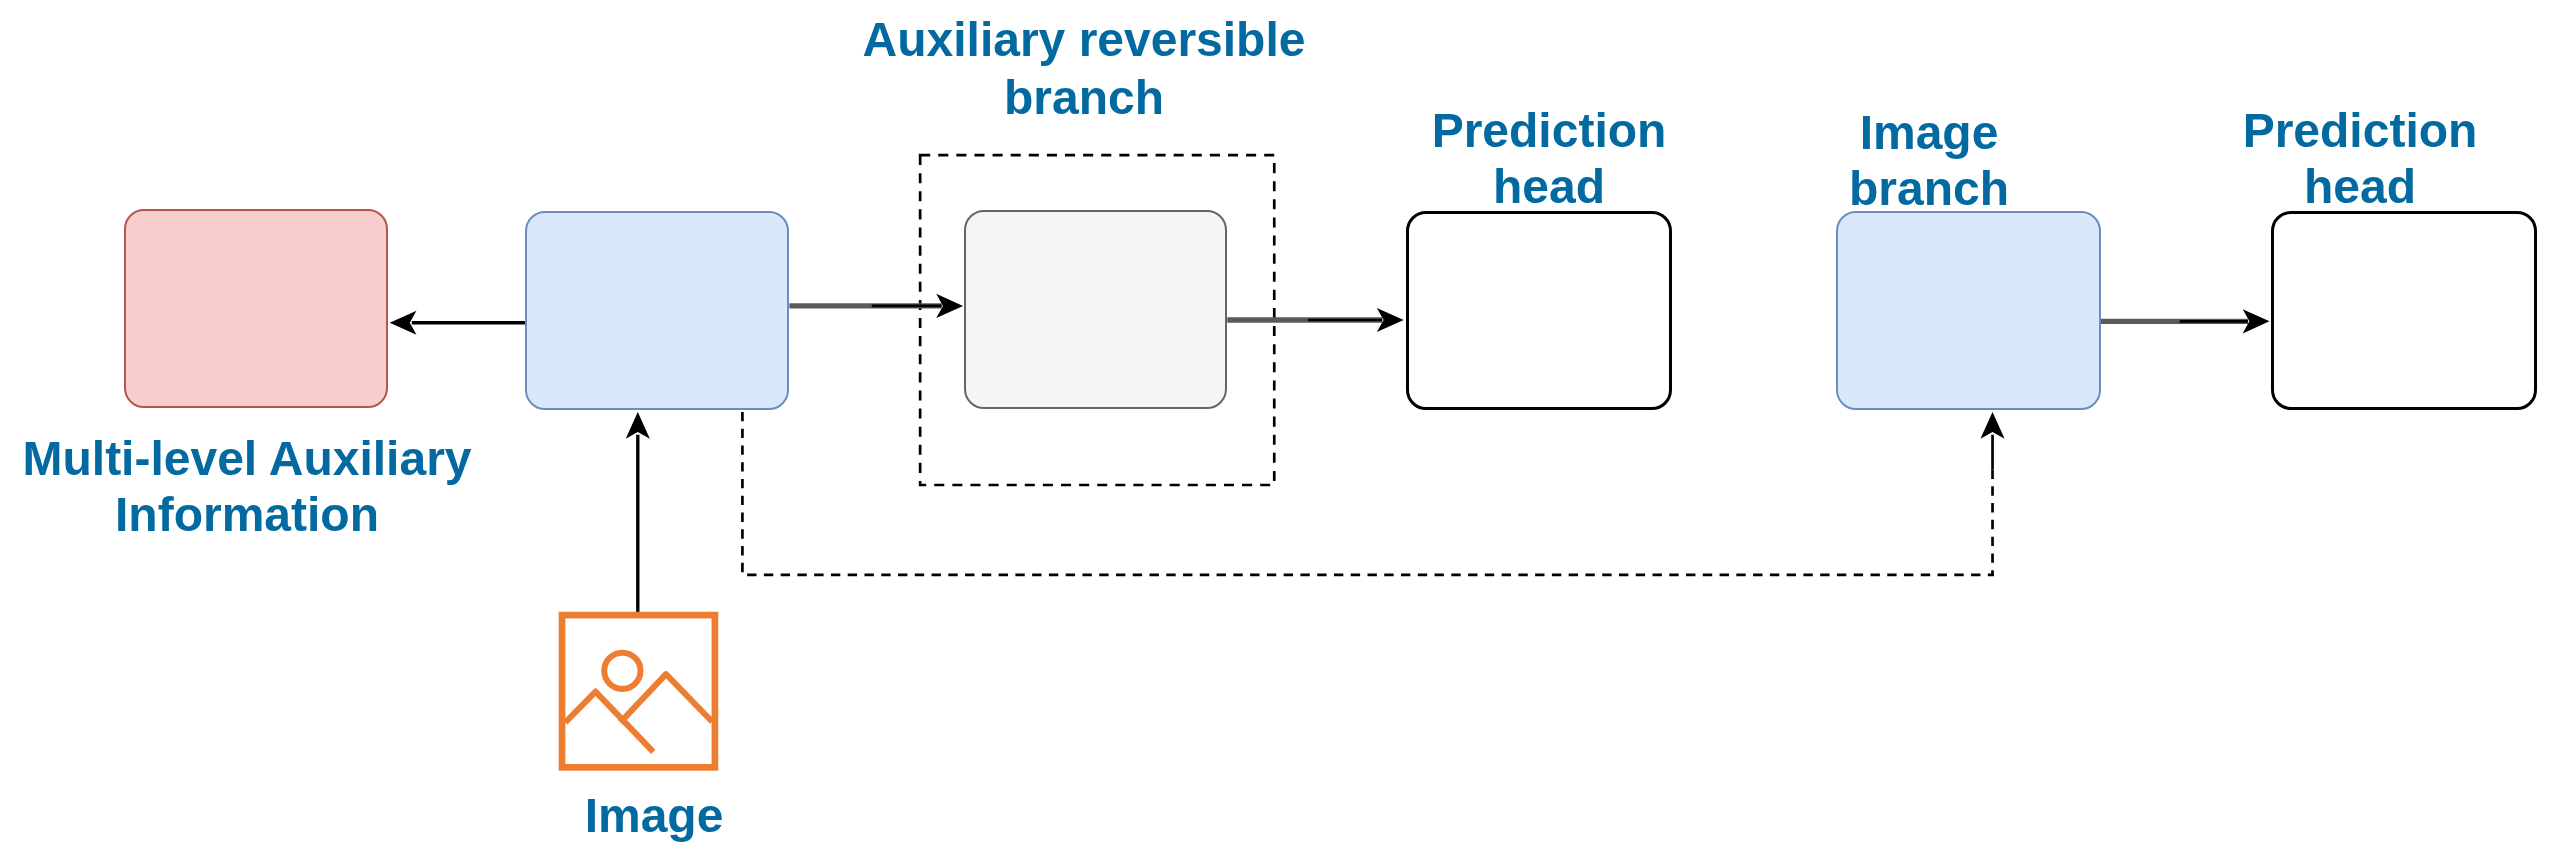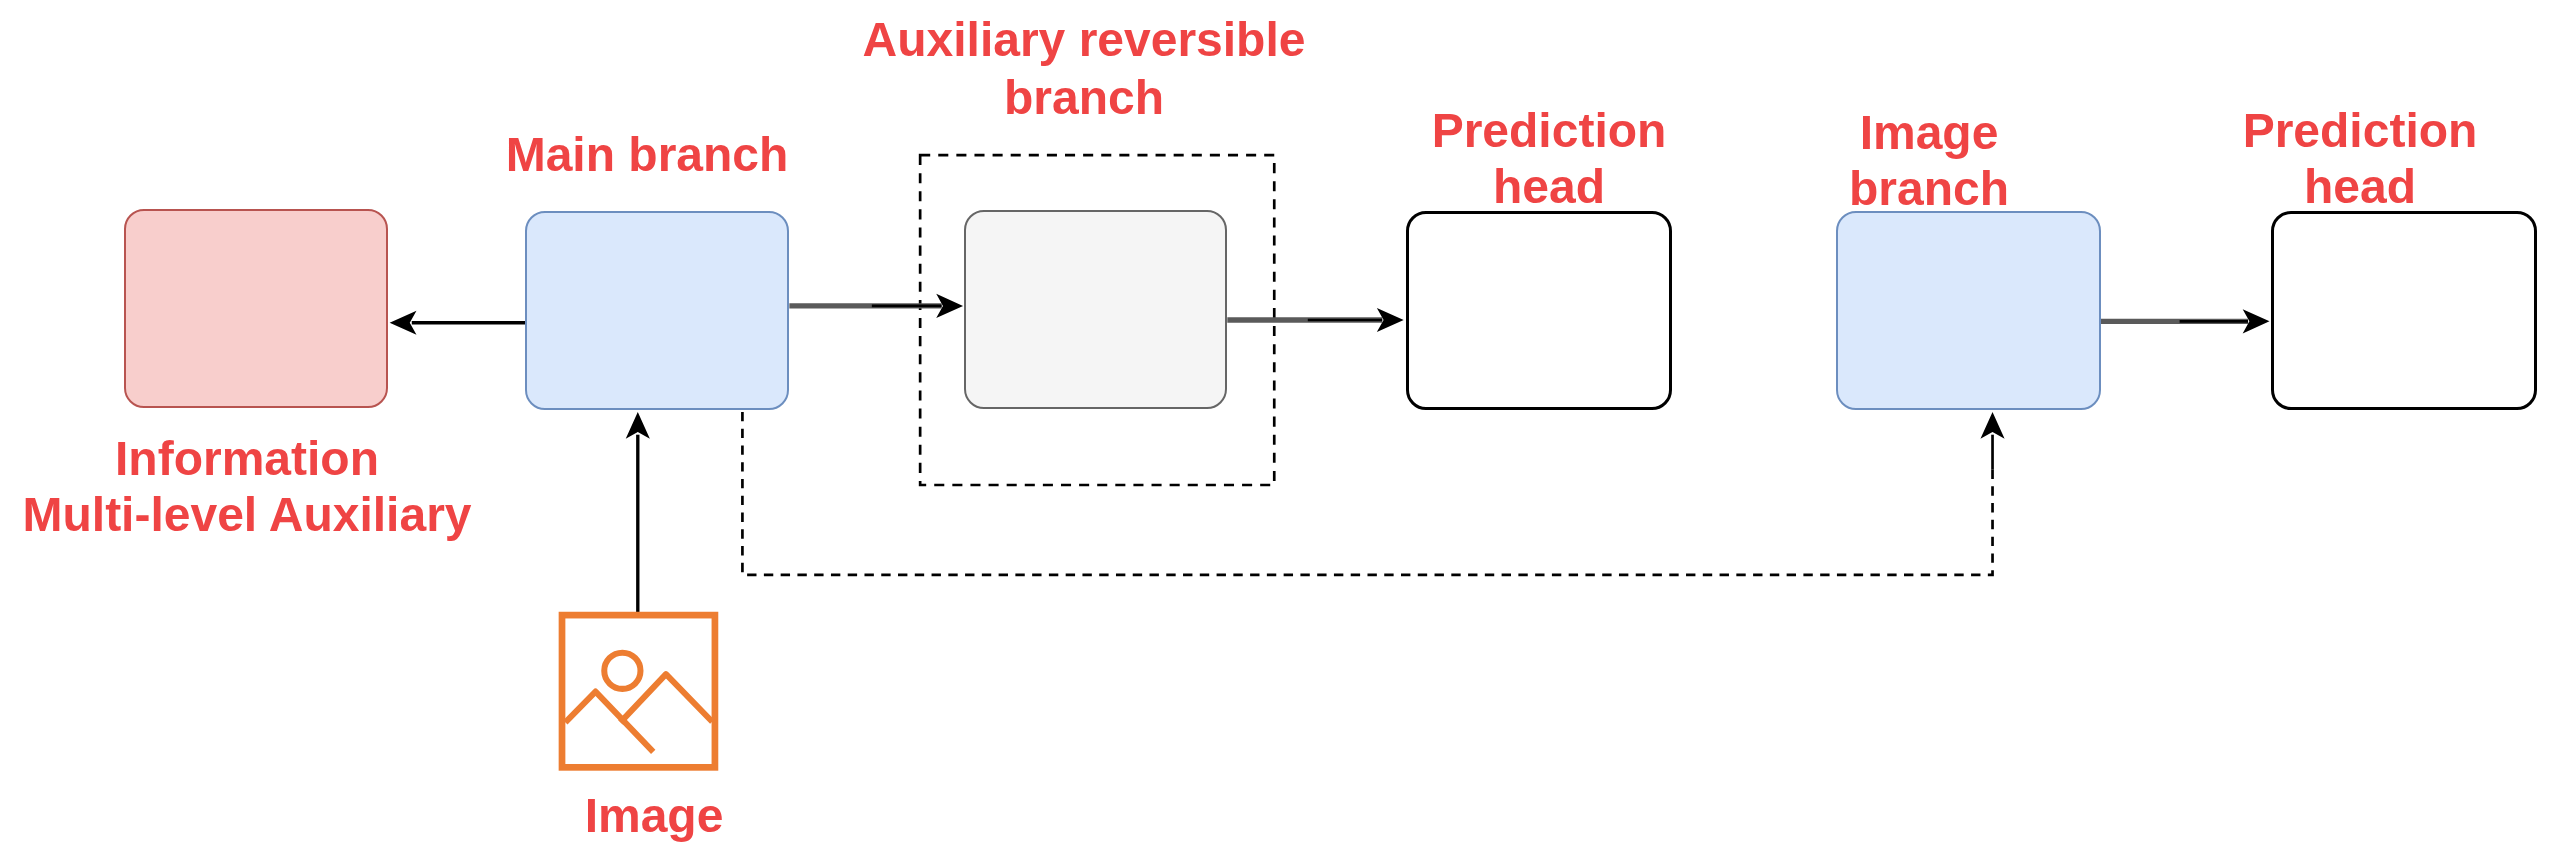--- a/index.html
+++ b/index.html
@@ -26,21 +26,21 @@
   .node-gray  { background: #f5f5f5; border: 2.7px solid #666666; }
   .node-white { background: #ffffff; border: 3.4px solid #000000; }
 
   .lbl {
     position: absolute;
     transform: translateX(-50%);
     text-align: center;
     font-weight: 700;
     font-size: 48px;
     line-height: 56px;
-    color: #ef4444;
+    color: #0369a1;
     white-space: nowrap;
   }
   .lbl-aux { line-height: 58px; }
 
   #box-red    { left: 124px;  top: 209px; width: 264px; height: 199px; }
   #box-blue1  { left: 525px;  top: 211px; width: 264px; height: 199px; }
   #box-gray   { left: 964px; top: 210px; width: 263px; height: 199px; }
   #box-white1 { left: 1406px; top: 211px; width: 266px; height: 199px; }
   #box-blue2  { left: 1836px; top: 211px; width: 265px; height: 199px; }
   #box-white2 { left: 2271px; top: 211px; width: 266px; height: 199px; }
@@ -104,23 +104,20 @@
     </g>
   </svg>
 
   <div id="box-red" class="node node-red"></div>
   <div id="box-blue1" class="node node-blue"></div>
   <div id="box-gray" class="node node-gray"></div>
   <div id="box-white1" class="node node-white"></div>
   <div id="box-blue2" class="node node-blue"></div>
   <div id="box-white2" class="node node-white"></div>
 
-  <div id="lbl-main-branch-1" class="lbl">
-    <span>Main branch</span>
-  </div>
 
   <div id="lbl-aux-reversible" class="lbl lbl-aux">
     <div>Auxiliary reversible</div>
     <div>branch</div>
   </div>
 
   <div id="lbl-prediction-1" class="lbl">
     <div>Prediction</div>
     <div>head</div>
   </div>
@@ -129,22 +126,22 @@
     <div>Image</div>
     <div>branch</div>
   </div>
 
   <div id="lbl-prediction-2" class="lbl">
     <div>Prediction</div>
     <div>head</div>
   </div>
 
   <div id="lbl-multi-level" class="lbl">
+    <div>Multi-level Auxiliary</div>
     <div>Information</div>
-    <div>Multi-level Auxiliary</div>
   </div>
 
   <div id="lbl-image" class="lbl">
     <span>Image</span>
   </div>
 
 </div>
 
 
 </body></html>

